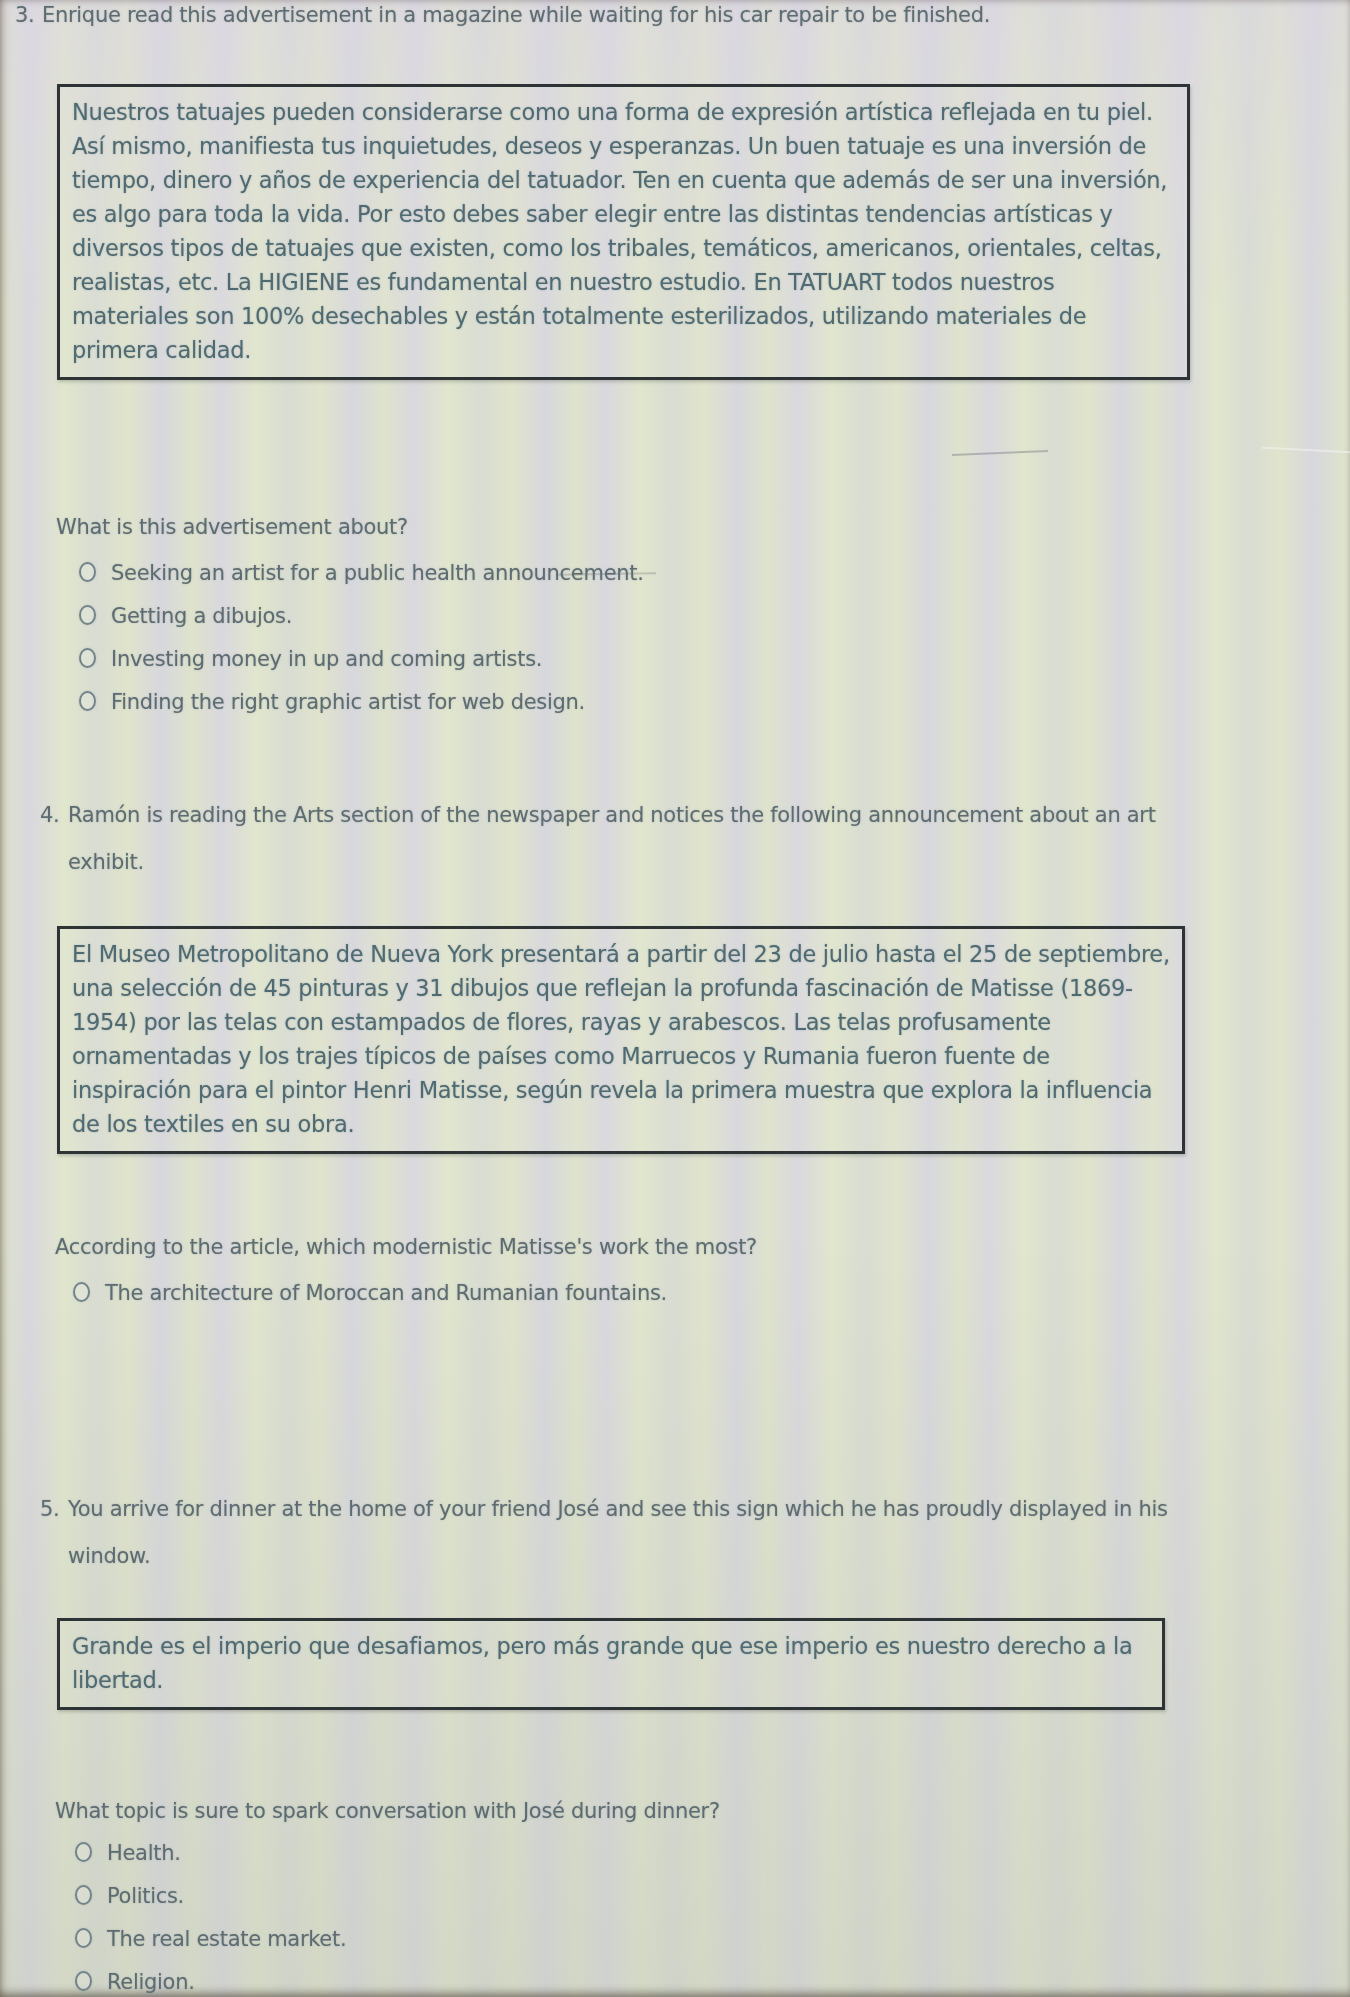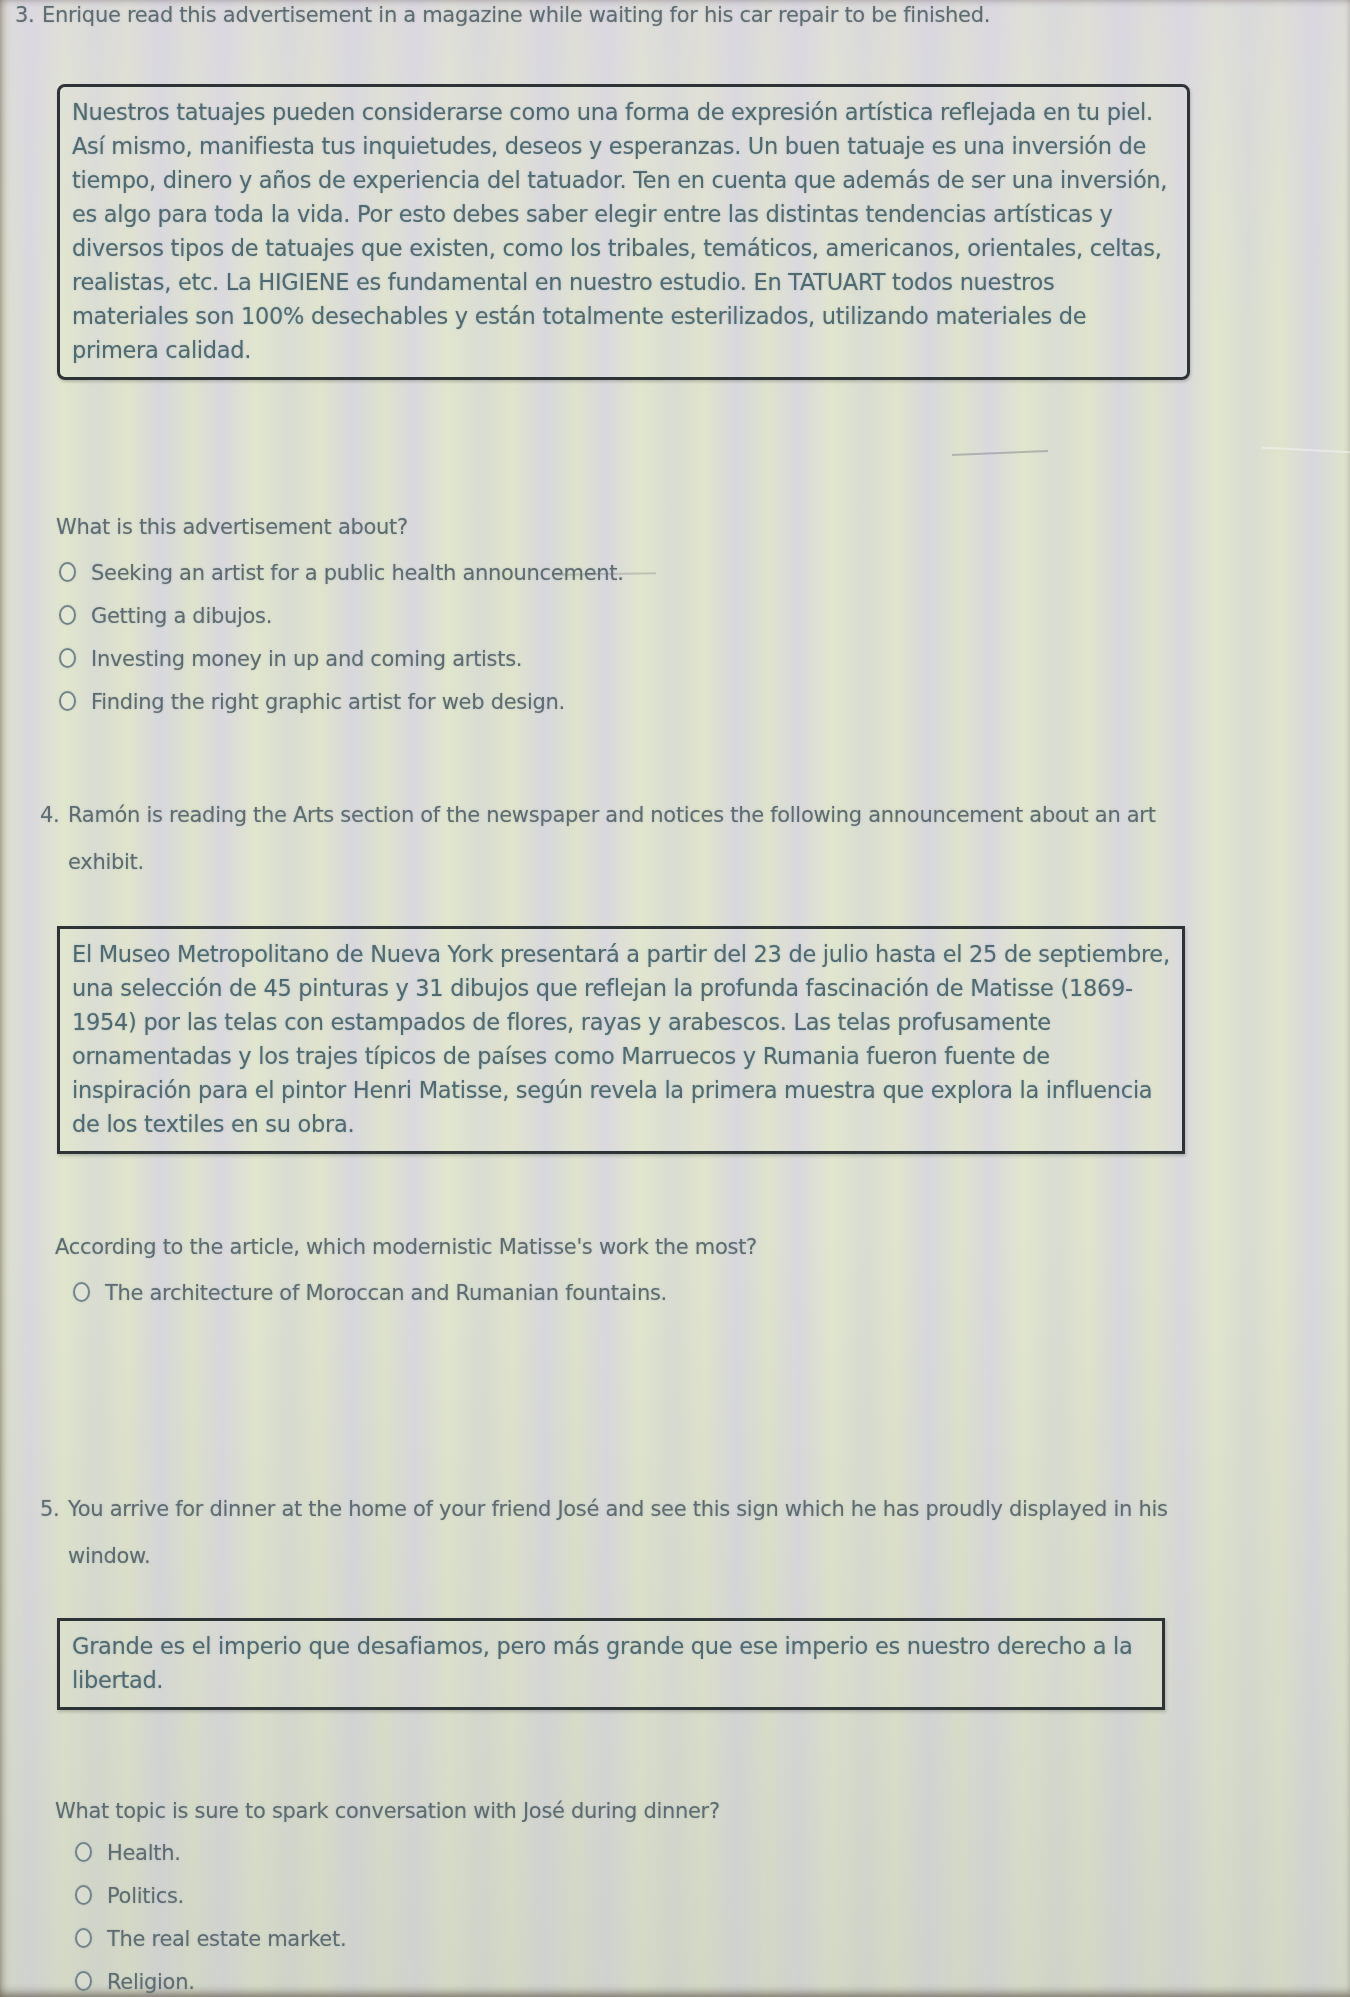--- a/index.html
+++ b/index.html
@@ -62,21 +62,21 @@
     box-shadow: 1px 2px 3px rgba(60,65,60,0.25);
   }
   .passage p {
     margin: 0;
     font-size: 22.5px;
     line-height: 34px;
     letter-spacing: -0.3px;
     color: #4f6a72;
     text-shadow: 0 0 2px rgba(79,106,114,0.38);
   }
-  .passage.p1 { top: 84px;  width: 1133px; border-radius: 8px; }
+  .passage.p1 { top: 84px;  width: 1133px; }
   .passage.p2 { top: 926px; width: 1128px; }
   .passage.p3 { top: 1618px; width: 1108px; }
 
   .prompt {
     position: absolute;
     margin: 0;
     font-size: 21px;
     line-height: 30px;
     letter-spacing: -0.3px;
     color: #5d6c72;
@@ -85,21 +85,21 @@
   .prompt.pr3 { left: 56px; top: 512px; }
   .prompt.pr4 { left: 55px; top: 1232px; }
   .prompt.pr5 { left: 55px; top: 1796px; }
 
   .options {
     position: absolute;
     display: flex;
     flex-direction: column;
     gap: 13px;
   }
-  .options.o3 { left: 59px; top: 558px; }
+  .options.o3 { left: 79px; top: 558px; }
   .options.o4 { left: 73px; top: 1278px; }
   .options.o5 { left: 75px; top: 1838px; }
 
   .option {
     display: flex;
     align-items: flex-start;
     gap: 15px;
     cursor: pointer;
   }
   .radio {

